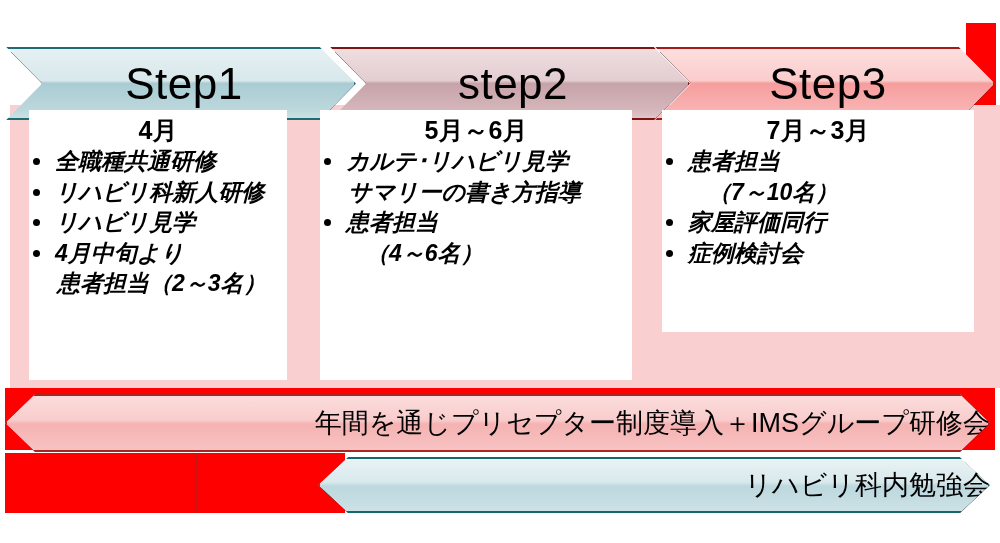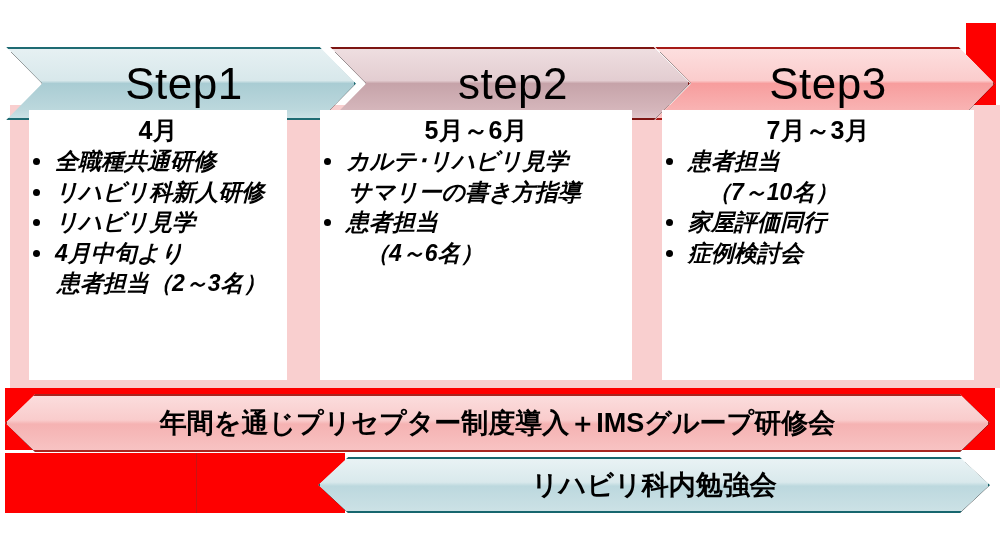--- a/index.html
+++ b/index.html
@@ -144,22 +144,21 @@
   .bullets li .cont2 {
     display: block;
     padding-left: 20px;
   }
 
   
   .dbl {
     position: absolute;
     display: flex;
     align-items: center;
-    justify-content: center;
-    font-weight: bold;
+    justify-content: flex-end;
   }
   .dbl .shadow {
     position: absolute;
     left: 5px;
     top: 5px;
     right: -5px;
     bottom: -5px;
     background: #000000;
     z-index: 0;
   }
@@ -235,21 +234,21 @@
   </div>
 
   <div class="box" style="left:320px; top:110px; width:312px; height:270px;">
     <div class="box-title">5月～6月</div>
     <ul class="bullets">
       <li><span class="dot"></span><span>カルテ･リハビリ見学</span><span class="cont">サマリーの書き方指導</span></li>
       <li><span class="dot"></span><span>患者担当</span><span class="cont2">（4～6名）</span></li>
     </ul>
   </div>
 
-  <div class="box" style="left:662px; top:110px; width:312px; height:270px;">
+  <div class="box" style="left:662px; top:110px; width:312px; height:222px;">
     <div class="box-title">7月～3月</div>
     <ul class="bullets">
       <li><span class="dot"></span><span>患者担当</span><span class="cont2">（7～10名）</span></li>
       <li><span class="dot"></span><span>家屋評価同行</span></li>
       <li><span class="dot"></span><span>症例検討会</span></li>
     </ul>
   </div>
 
   <div class="dbl dbl-pink clip-dbl" style="left:5px; top:394px; width:985px; height:58px;">
     <div class="shadow clip-dbl"></div>

